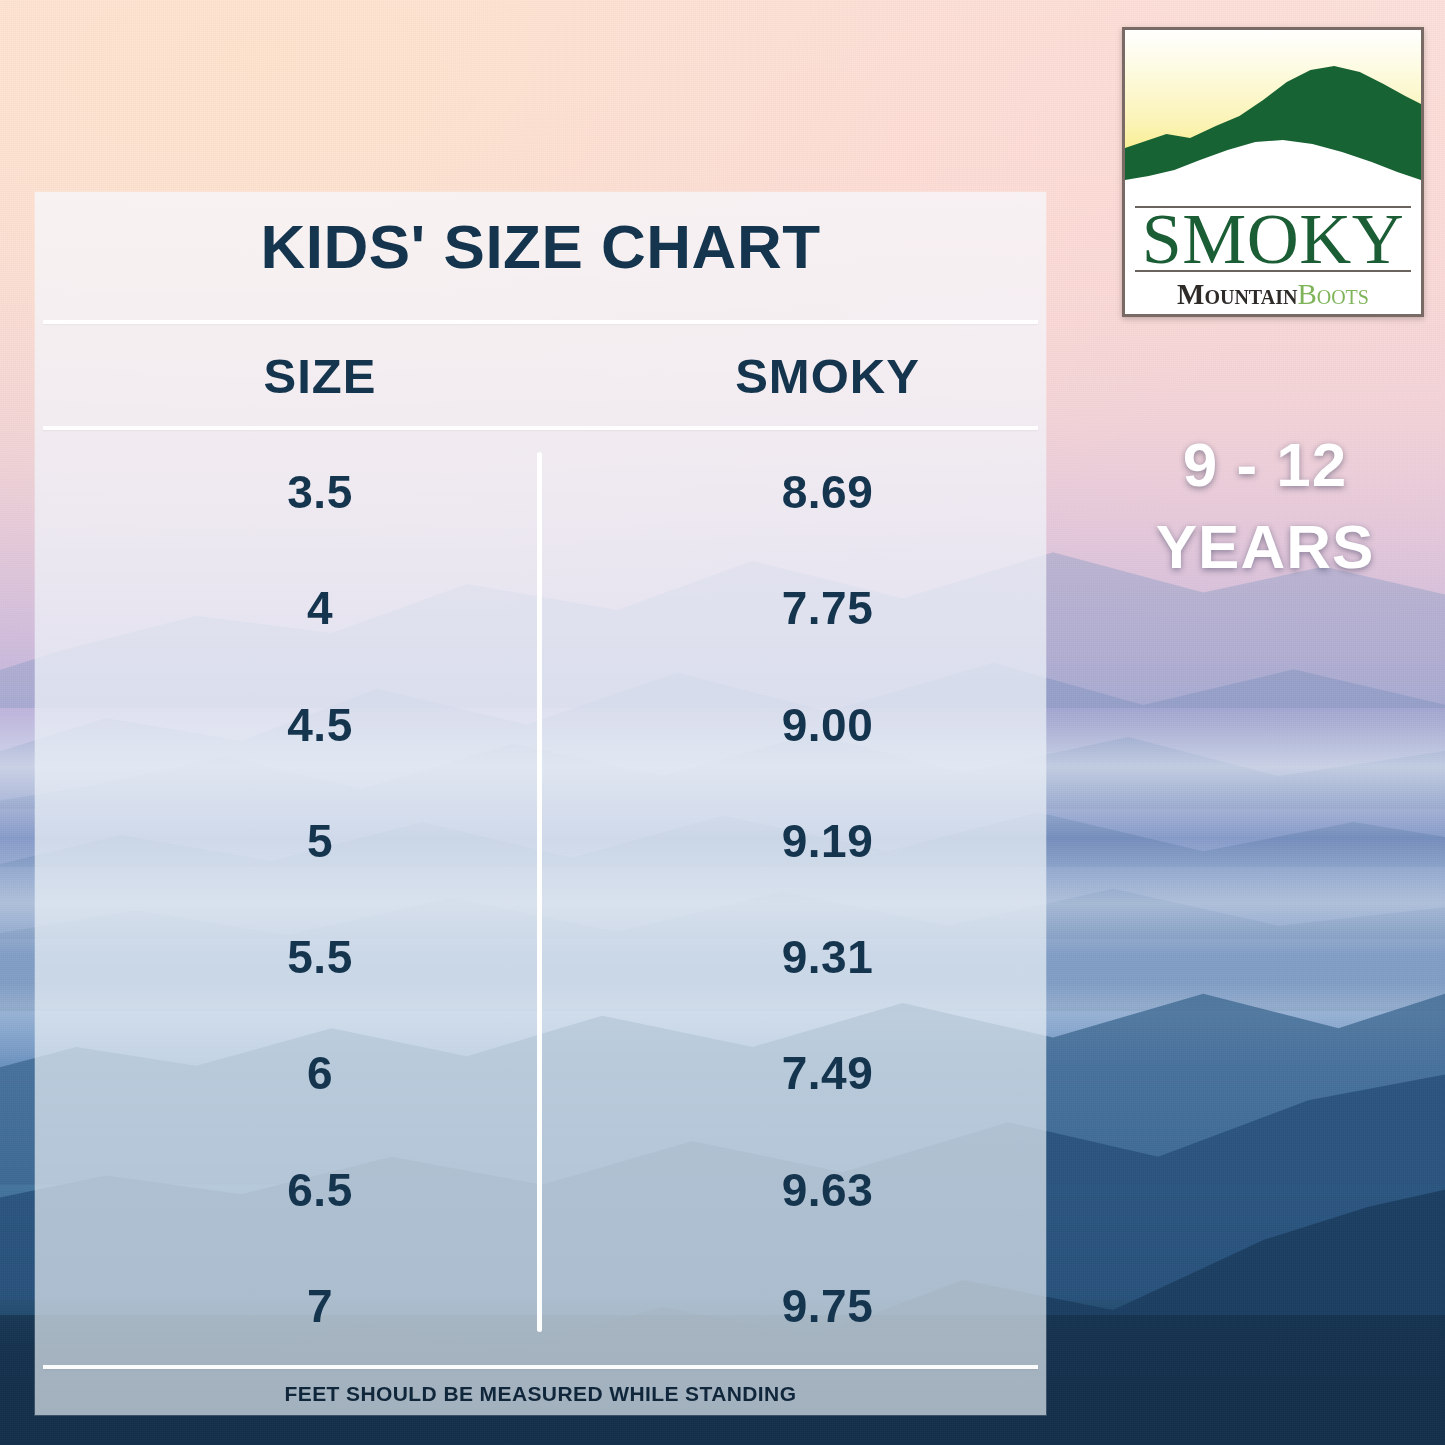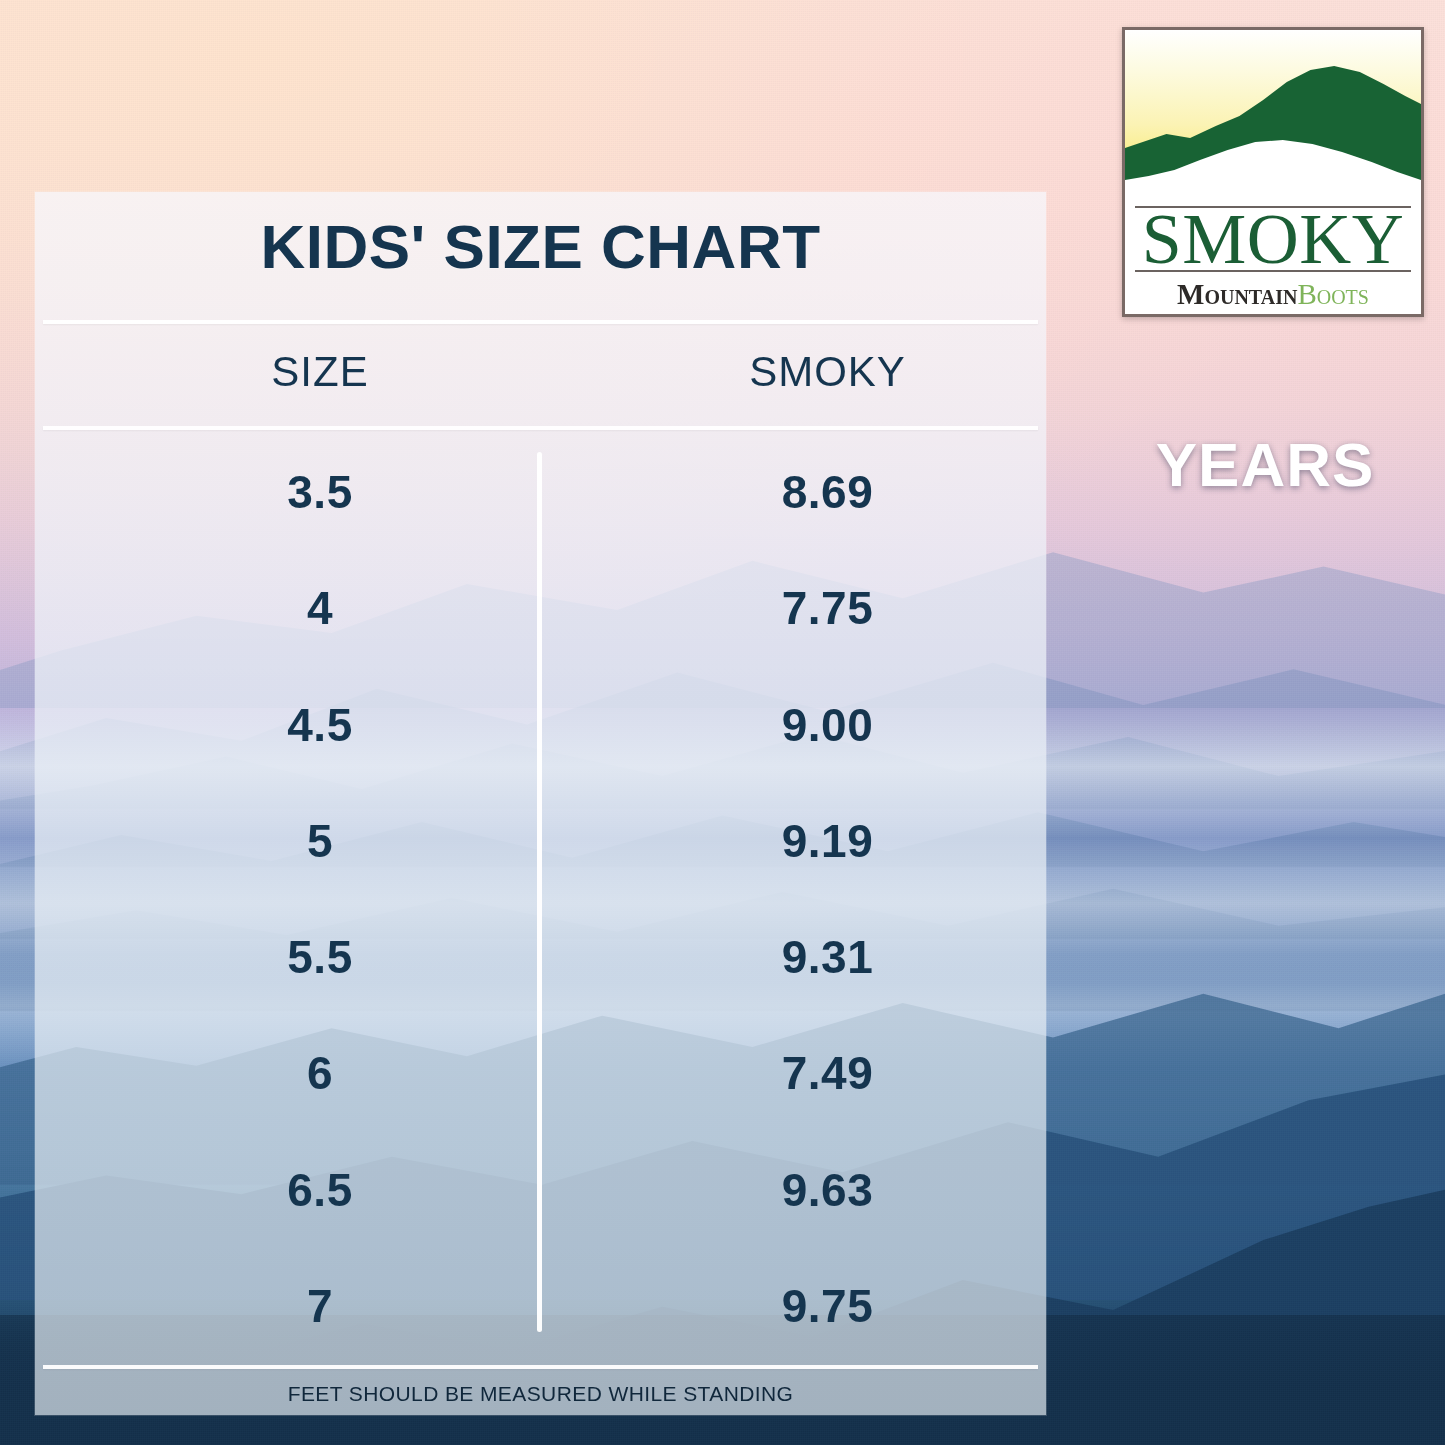--- a/index.html
+++ b/index.html
@@ -113,22 +113,22 @@
     background:rgba(255,255,255,.95);
     box-shadow:0 1px 2px rgba(0,0,0,.05);
   }
   .hrule.top{top:128px;}
   .hrule.mid{top:234px;}
   .hrule.bot{top:1173px;}
 
   .col-head{
     position:absolute;top:156px;
     color:#15354f;
-    font-size:42px;
-    font-weight:400;
+    font-size:49px;
+    font-weight:700;
     letter-spacing:1px;
     text-align:center;
   }
   .col-head.size{left:100px;width:370px;}
   .col-head.inches{left:600px;width:385px;}
 
   .vdiv{
     position:absolute;
     left:502px;top:260px;width:5px;height:880px;
     background:rgba(255,255,255,.97);
@@ -152,21 +152,21 @@
     letter-spacing:.5px;
   }
   .cell.size{position:absolute;left:100px;width:370px;}
   .cell.inches{position:absolute;left:600px;width:385px;}
 
   .footnote{
     position:absolute;left:0;right:0;top:1190px;
     text-align:center;
     color:#10273b;
     font-size:21px;
-    font-weight:400;
+    font-weight:700;
     letter-spacing:.4px;
   }
 
   
   .logo{
     position:absolute;left:1122px;top:27px;width:302px;height:290px;
     background:#ffffff;
     border:3px solid #7a6a66;
     box-sizing:border-box;
     box-shadow:0 2px 6px rgba(0,0,0,.22);
@@ -338,16 +338,17 @@
     <div class="logo-rule r-a"></div>
     <div class="logo-word">SMOKY</div>
     <div class="logo-rule r-b"></div>
     <div class="logo-sub">
       <span class="m" style="font-variant: small-caps;">Mountain</span>
         <span class="b" style="font-variant: small-caps;">Boots</span>
     </div>
   </div>
 
   <div class="age">
+    <span>9 - 12</span>
     <span class="l2">YEARS</span>
   </div>
 
 </div>
 
 </body></html>

